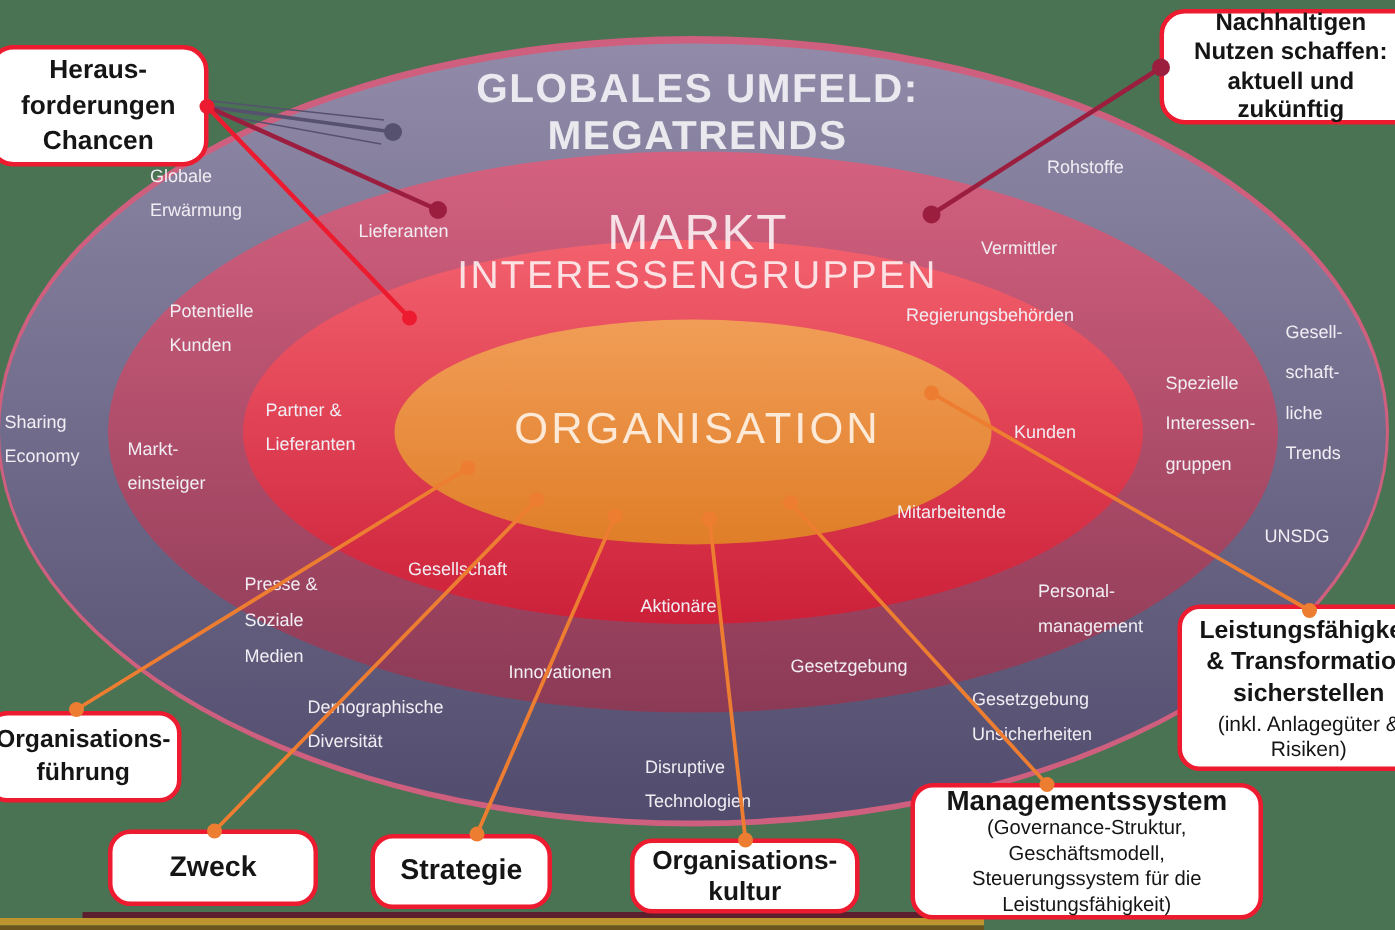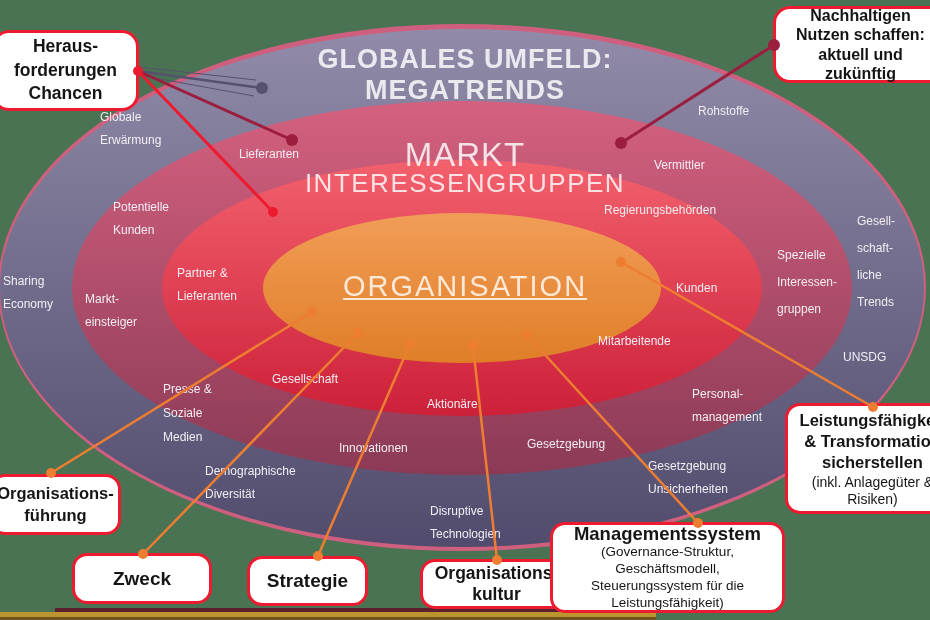--- a/index.html
+++ b/index.html
@@ -15,21 +15,21 @@
   #ring-inter  { left:162px;top:160px; width:600px; height:256px; background:linear-gradient(var(--ring-interessen-top,#f3616d), var(--ring-interessen-bottom,#cc2039)); z-index:1; }
   #ring-org    { left:263px;top:213px; width:398px; height:150px; background:linear-gradient(var(--ring-org-top,#f19d57), var(--ring-org-bottom,#e07e28)); z-index:1; }
 
   .ring-title {
     position:absolute; left:0; width:930px; text-align:center;
     color:rgba(255,255,255,.82); white-space:pre-line; z-index:3;
   }
   #t-global { top:44px;  font-size:27px; line-height:31px; letter-spacing:1px;font-weight:bold; }
   #t-markt  { top:100px; font-size:33px; letter-spacing:1px;margin-top:36px; }
   #t-inter  { top:168px; font-size:26px; letter-spacing:1.5px; }
-  #t-org    { top:270px; font-size:29px; letter-spacing:2px; color:rgba(255,246,234,.88);text-decoration:underline; }
+  #t-org    { top:270px; font-size:29px; letter-spacing:2px; color:rgba(255,246,234,.88); }
 
   .lbl {
     position:absolute; color:#f1edf3; font-size:12px; line-height:23px;
     white-space:pre-line; z-index:3;
   }
   .strip { position:absolute; z-index:2; }
   #strip-maroon { left:55px; top:608px; width:600px; height:5px; background:var(--footer-maroon,#5c1f2e); }
   #strip-gold   { left:0;    top:612px; width:656px; height:5px; background:var(--footer-gold,#bd952f); }
   #strip-olive  { left:0;    top:617px; width:656px; height:3px; background:var(--footer-dark,#6b541d); }
 
@@ -48,21 +48,21 @@
   #co-nachhaltigen{ left:773px; top:6px;   width:175px; height:77px;  border-radius:17px; }
   #co-nachhaltigen .co-title { font-size:16px; line-height:1.2; }
   #co-orgfuehrung { left:-10px; top:474px; width:131px; height:61px; }
   #co-orgfuehrung .co-title { font-size:16.5px; line-height:1.3; }
   #co-zweck       { left:72px;  top:553px; width:140px; height:51px; }
   #co-zweck .co-title { font-size:19px; }
   #co-strategie   { left:247px; top:556px; width:121px; height:50px; }
   #co-strategie .co-title { font-size:19px; }
   #co-orgkultur   { left:420px; top:559px; width:153px; height:50px; }
   #co-orgkultur .co-title { font-size:17.5px; line-height:1.2; }
-  #co-management  { left:550px; top:522px; width:235px; height:91px;border-radius:15px; }
+  #co-management  { left:607px; top:522px; width:235px; height:91px;border-radius:15px; }
   #co-management .co-title { font-size:18.5px; line-height:1.15; }
   #co-management .co-sub   { font-size:13.5px; line-height:1.25; }
   #co-leistung    { left:785px; top:403px; width:175px; height:111px; }
   #co-leistung .co-title { font-size:16.5px; line-height:1.3; }
   #co-leistung .co-sub   { font-size:14px; line-height:1.2; }
 
   #connectors { position:absolute; left:0; top:0; z-index:5; pointer-events:none; }
   .ln-orange  { stroke:var(--connector-orange,#ed7d31); stroke-width:2.5; }
   .ln-red     { stroke:var(--connector-red,#ed1b2f); stroke-width:3; }
   .ln-crimson { stroke:var(--connector-crimson,#9c1e3f); stroke-width:3; }

